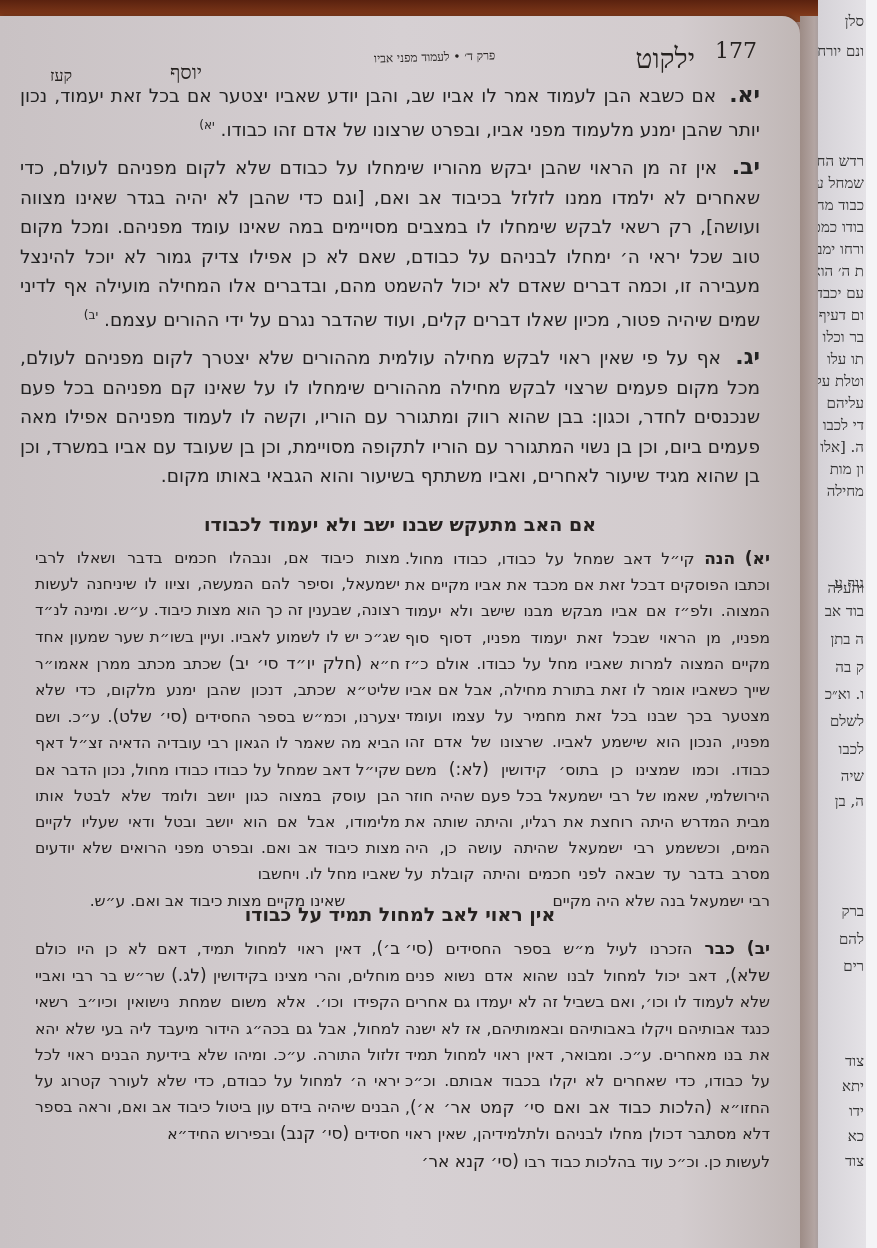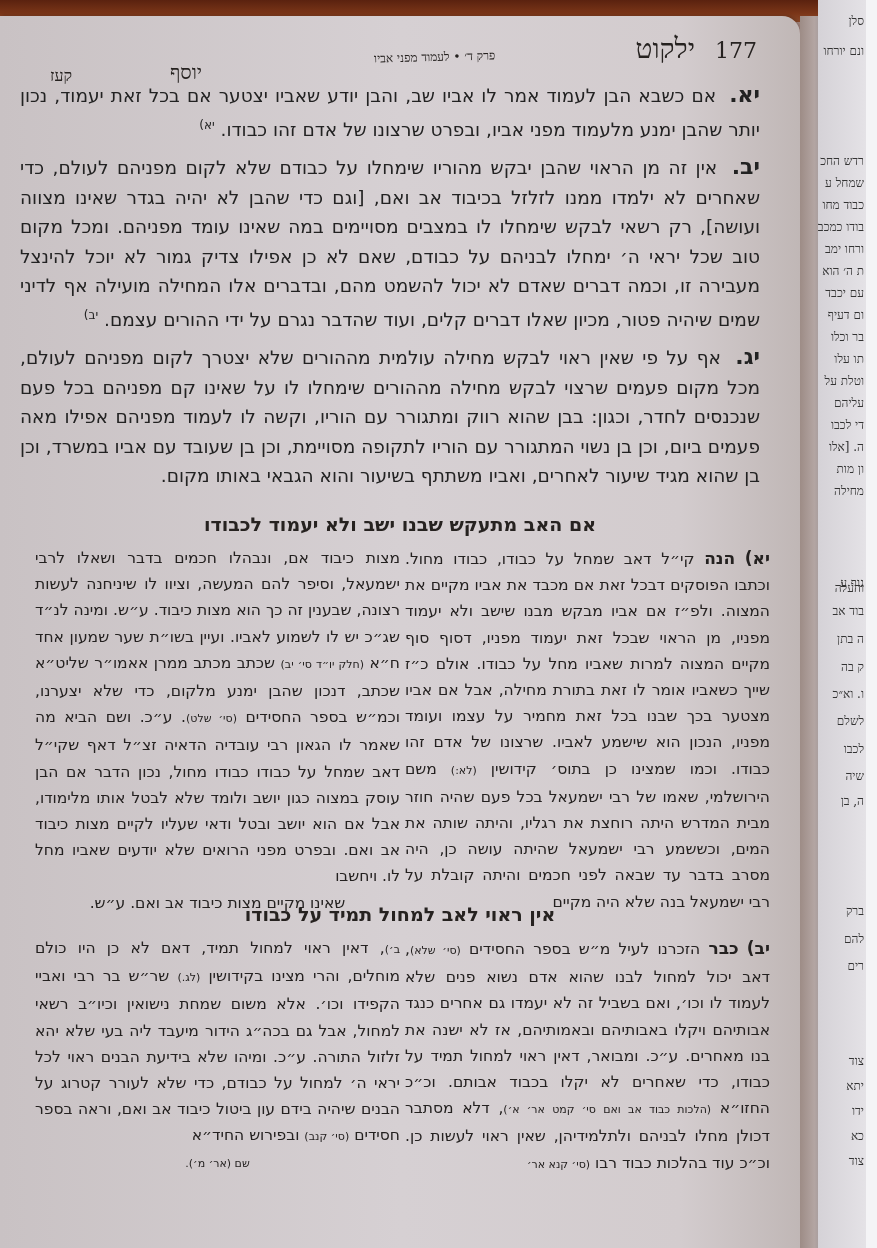--- a/index.html
+++ b/index.html
@@ -21,34 +21,34 @@
   .spine {
     position: absolute; left: 800px; top: 16px; width: 36px; height: 1232px;
     background: linear-gradient(90deg, #9d8c86 0%, #b3a5a2 40%, #8d8a92 80%, #a8a3a8 100%);
   }
   .facing {
     position: absolute; left: 818px; top: 0; width: 48px; height: 1248px;
     background: linear-gradient(90deg, #d5d2d7 0%, #e4e2e6 100%);
     overflow: hidden;
   }
   .facing-text {
-    position: absolute; right: 2px; font-size: 12px; color: #333;
+    position: absolute; right: 2px; font-size: 15px; color: #333;
     direction: rtl; white-space: nowrap; line-height: 22px;
     font-family: "DejaVu Serif", serif;
   }
   .right-white {
     position: absolute; left: 866px; top: 0; width: 11px; height: 1248px; background: #f4f4f6;
   }
 
   .header {
     position: absolute; top: 30px; left: 20px; width: 745px; height: 60px;
     direction: rtl; color: #262220;
   }
   .pg-num { position: absolute; right: 8px; top: 8px; font-size: 22px; font-family: "DejaVu Serif", serif; direction: ltr; }
-  .running-1 { position: absolute; right: 70px; top: 2px; font-size: 28px; }
+  .running-1 { position: absolute; right: 70px; top: 12px; font-size: 28px; }
   .chapter { position: absolute; right: 270px; top: 20px; font-size: 12px; transform: rotate(-1.5deg); }
   .running-2 { position: absolute; left: 150px; top: 30px; font-size: 20px; }
   .heb-page { position: absolute; left: 30px; top: 36px; font-size: 16px; }
 
   .main {
     position: absolute; left: 20px; top: 80px; width: 740px;
     direction: rtl; text-align: justify; color: #222;
     font-size: 18.5px; line-height: 29.5px;
     font-family: "DejaVu Sans", sans-serif;
   }
@@ -62,21 +62,21 @@
     font-family: "DejaVu Sans", sans-serif;
   }
   .col {
     position: absolute; width: 365px; direction: rtl; text-align: justify;
     font-size: 15.5px; line-height: 26.2px; color: #242120;
     font-family: "DejaVu Sans", sans-serif;
   }
   .col.right { left: 405px; }
   .col.left { left: 35px; }
   .fn-num { font-weight: bold; font-size: 17px; }
-  .small { font-size: 11px; }
+  .small { font-size: 17px; }
   .center-line { text-align: center; }
 </style>
 </head>
 <body>
 
 <div class="wood"></div>
 <div class="page"></div>
 <div class="spine"></div>
 <div class="facing" id="facing">
     <span class="facing-text" style="top: 10px;">סלן</span>
@@ -171,14 +171,13 @@
   <span class="small">(הלכות כבוד אב ואם סי׳ קמט אר׳ א׳)</span><span>, דלא מסתבר דכולן מחלו לבניהם ולתלמידיהן, שאין ראוי לעשות כן. וכ״כ עוד בהלכות כבוד רבו</span>
   <span class="small">(סי׳ קנא אר׳</span>
 </div>
 
 <div class="col left" style="top:935px;">
   <span class="small">ב׳)</span><span>, דאין ראוי למחול תמיד, דאם לא כן היו כולם מוחלים, והרי מצינו בקידושין</span>
   <span class="small">(לג.)</span>
   <span>שר״ש בר רבי ואביי הקפידו וכו׳. אלא משום שמחת נישואין וכיו״ב רשאי למחול, אבל גם בכה״ג הידור מיעבד ליה בעי שלא יהא זלזול התורה. ע״כ. ומיהו שלא בידיעת הבנים ראוי לכל יראי ה׳ למחול על כבודם, כדי שלא לעורר קטרוג על הבנים שיהיה בידם עון ביטול כיבוד אב ואם, וראה בספר חסידים</span>
   <span class="small">(סי׳ קנב)</span>
   <span>ובפירוש החיד״א</span>
-  <div class="center-line small">שם (אר׳ מ׳).</div>
 </div>
 
 </body></html>

